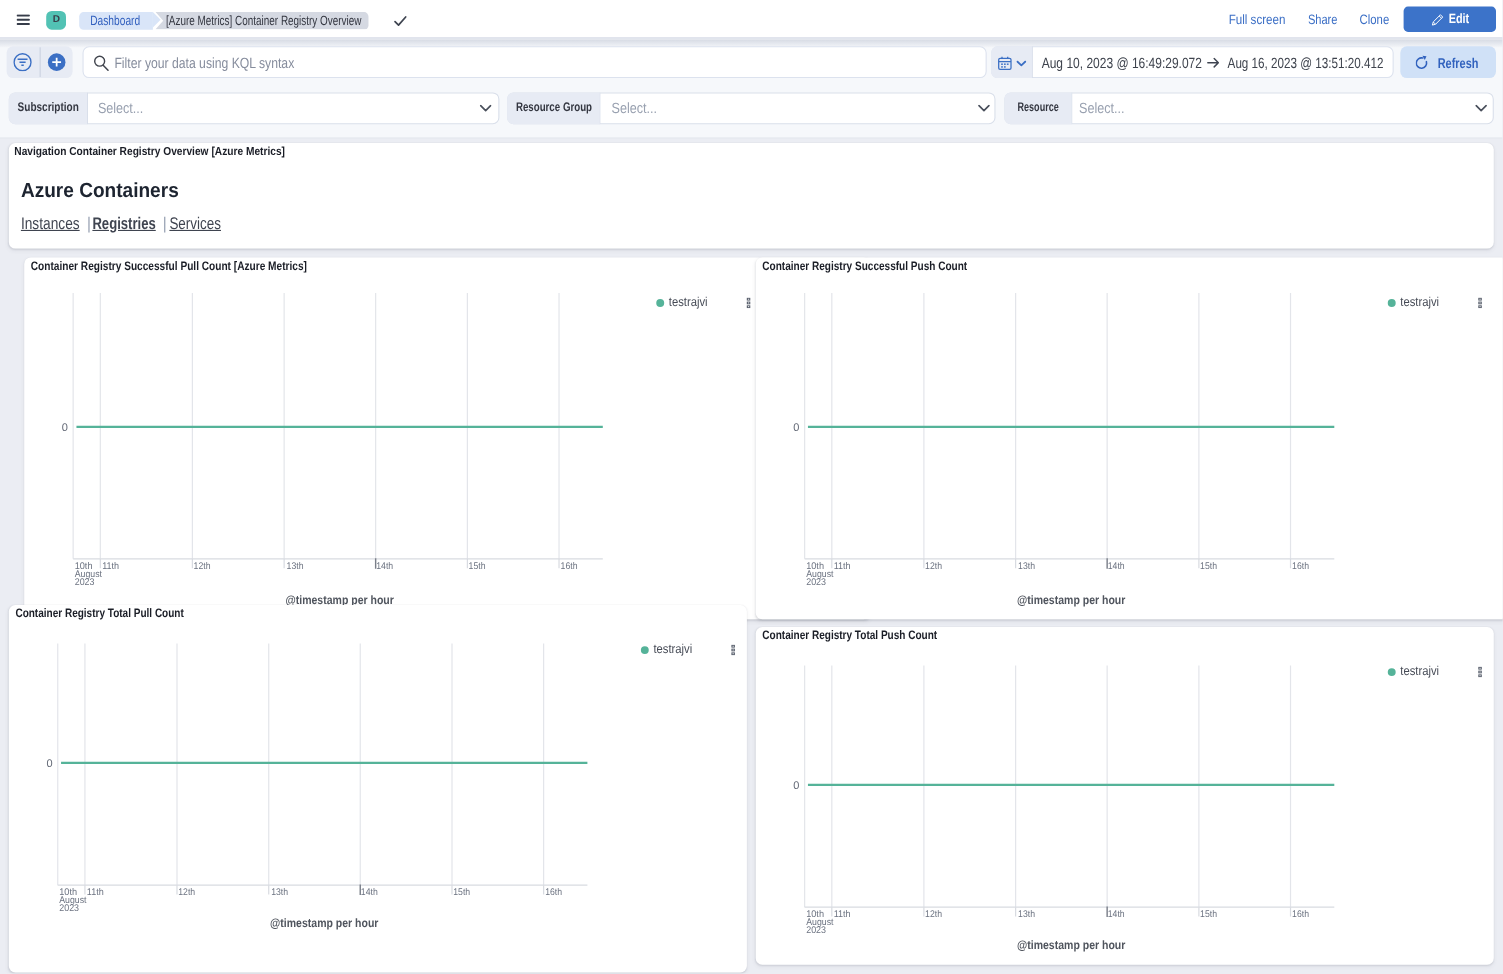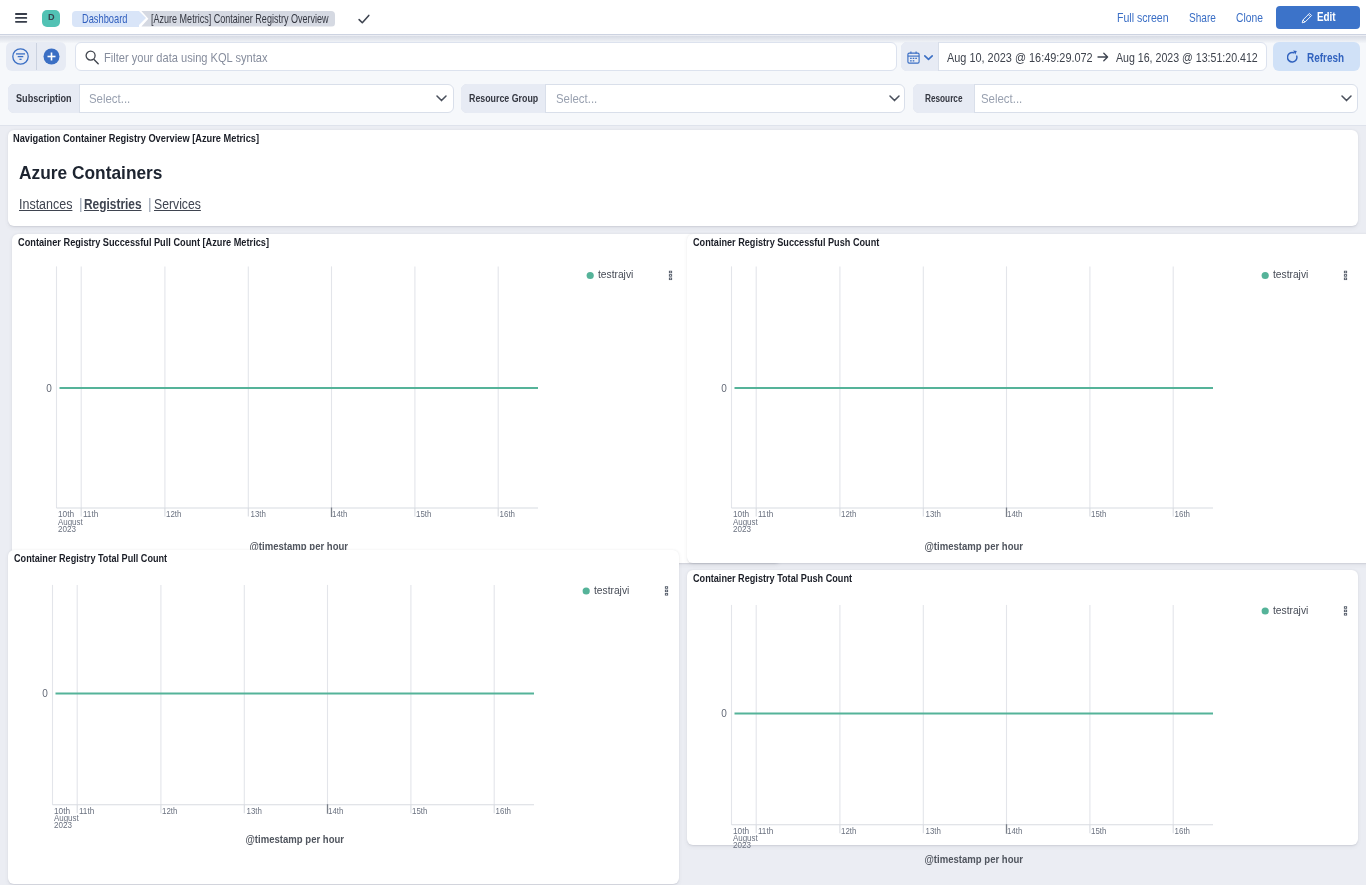--- a/index.html
+++ b/index.html
@@ -111,21 +111,21 @@
     </svg>
 <div class="panel" style="left:8px;top:130px;width:1350px;height:96px">
 <span class="fit" id="mdt" style="left:5px;top:1.6px;font-size:10.6px;line-height:12.5px;color:#1a1d26;font-weight:bold;transform:scaleX(0.8745);transform-origin:0 50%;">Navigation Container Registry Overview [Azure Metrics]</span>
 <span class="fit" id="mdh1" style="left:11px;top:31.9px;font-size:18.6px;line-height:21.9px;color:#1D2430;font-weight:bold;transform:scaleX(0.9321);transform-origin:0 50%;">Azure Containers</span>
 <span class="fit" id="ln1" style="left:11px;top:64.9px;font-size:15.3px;line-height:18.1px;color:#3F4450;font-weight:normal;transform:scaleX(0.8155);transform-origin:0 50%;text-decoration:underline">Instances</span>
 <span class="fit" id="sep1" style="left:70.7px;top:64.9px;font-size:15.3px;line-height:18.1px;color:#98A2B3;font-weight:normal;transform:scaleX(0.9035);transform-origin:0 50%;">|</span>
 <span class="fit" id="ln2" style="left:75.8px;top:64.9px;font-size:15.3px;line-height:18.1px;color:#3F4450;font-weight:bold;transform:scaleX(0.7787);transform-origin:0 50%;text-decoration:underline">Registries</span>
 <span class="fit" id="sep2" style="left:139.5px;top:64.9px;font-size:15.3px;line-height:18.1px;color:#98A2B3;font-weight:normal;transform:scaleX(0.9035);transform-origin:0 50%;">|</span>
 <span class="fit" id="ln3" style="left:145.7px;top:64.9px;font-size:15.3px;line-height:18.1px;color:#3F4450;font-weight:normal;transform:scaleX(0.7996);transform-origin:0 50%;text-decoration:underline">Services</span>
     </div>
-<div class="panel" style="left:12px;top:234px;width:769px;height:329px">
+<div class="panel" style="left:22px;top:234px;width:769px;height:329px">
 <span class="fit" id="pt1" style="left:5.6px;top:2.1px;font-size:11.2px;line-height:13.2px;color:#1a1d26;font-weight:bold;transform:scaleX(0.8223);transform-origin:0 50%;">Container Registry Successful Pull Count [Azure Metrics]</span>
 <svg width="671" height="329" viewBox="0 0 671 329" style="position:absolute;left:0;top:0">
         <line x1="69.2" y1="32.4" x2="69.2" y2="274.0" stroke="#E3E5EA" stroke-width="1.1"></line>
         <line x1="152.9" y1="32.4" x2="152.9" y2="274.0" stroke="#E3E5EA" stroke-width="1.1"></line>
         <line x1="236.3" y1="32.4" x2="236.3" y2="274.0" stroke="#E3E5EA" stroke-width="1.1"></line>
         <line x1="319.5" y1="32.4" x2="319.5" y2="274.0" stroke="#E3E5EA" stroke-width="1.1"></line>
         <line x1="402.9" y1="32.4" x2="402.9" y2="274.0" stroke="#E3E5EA" stroke-width="1.1"></line>
         <line x1="486.2" y1="32.4" x2="486.2" y2="274.0" stroke="#E3E5EA" stroke-width="1.1"></line>
         <line x1="44.5" y1="32.4" x2="44.5" y2="274.0" stroke="#E3E5EA" stroke-width="1.1"></line>
         <line x1="44.5" y1="274.0" x2="526.0" y2="274.0" stroke="#D8DBE1" stroke-width="1.1"></line>
@@ -228,21 +228,21 @@
         <circle cx="578.2" cy="41.0" r="3.6" fill="#55B399"></circle>
         <text x="586" y="43.8" font-size="11.6" fill="#454A55" textLength="35.3" lengthAdjust="spacingAndGlyphs">testrajvi</text>
         <rect x="656.9" y="36.25" width="3.2" height="2.5" fill="#5A616E"></rect>
         <rect x="657.95" y="37.1" width="1.1" height="0.8" fill="#fff"></rect>
         <rect x="656.9" y="39.65" width="3.2" height="2.5" fill="#5A616E"></rect>
         <rect x="657.95" y="40.5" width="1.1" height="0.8" fill="#fff"></rect>
         <rect x="656.9" y="43.05" width="3.2" height="2.5" fill="#5A616E"></rect>
         <rect x="657.95" y="43.9" width="1.1" height="0.8" fill="#fff"></rect>
       </svg>
     </div>
-<div class="panel" style="left:687px;top:569.5px;width:671px;height:275px">
+<div class="panel" style="left:687px;top:569.5px;width:671px;height:307px">
 <span class="fit" id="pt4" style="left:5.6px;top:2.1px;font-size:11.2px;line-height:13.2px;color:#1a1d26;font-weight:bold;transform:scaleX(0.8155);transform-origin:0 50%;">Container Registry Total Push Count</span>
 <svg width="671" height="307" viewBox="0 0 671 307" style="position:absolute;left:0;top:0">
         <line x1="69.2" y1="34.9" x2="69.2" y2="254.7" stroke="#E3E5EA" stroke-width="1.1"></line>
         <line x1="152.9" y1="34.9" x2="152.9" y2="254.7" stroke="#E3E5EA" stroke-width="1.1"></line>
         <line x1="236.3" y1="34.9" x2="236.3" y2="254.7" stroke="#E3E5EA" stroke-width="1.1"></line>
         <line x1="319.5" y1="34.9" x2="319.5" y2="254.7" stroke="#E3E5EA" stroke-width="1.1"></line>
         <line x1="402.9" y1="34.9" x2="402.9" y2="254.7" stroke="#E3E5EA" stroke-width="1.1"></line>
         <line x1="486.2" y1="34.9" x2="486.2" y2="254.7" stroke="#E3E5EA" stroke-width="1.1"></line>
         <line x1="44.5" y1="34.9" x2="44.5" y2="254.7" stroke="#E3E5EA" stroke-width="1.1"></line>
         <line x1="44.5" y1="254.7" x2="526.0" y2="254.7" stroke="#D8DBE1" stroke-width="1.1"></line>

